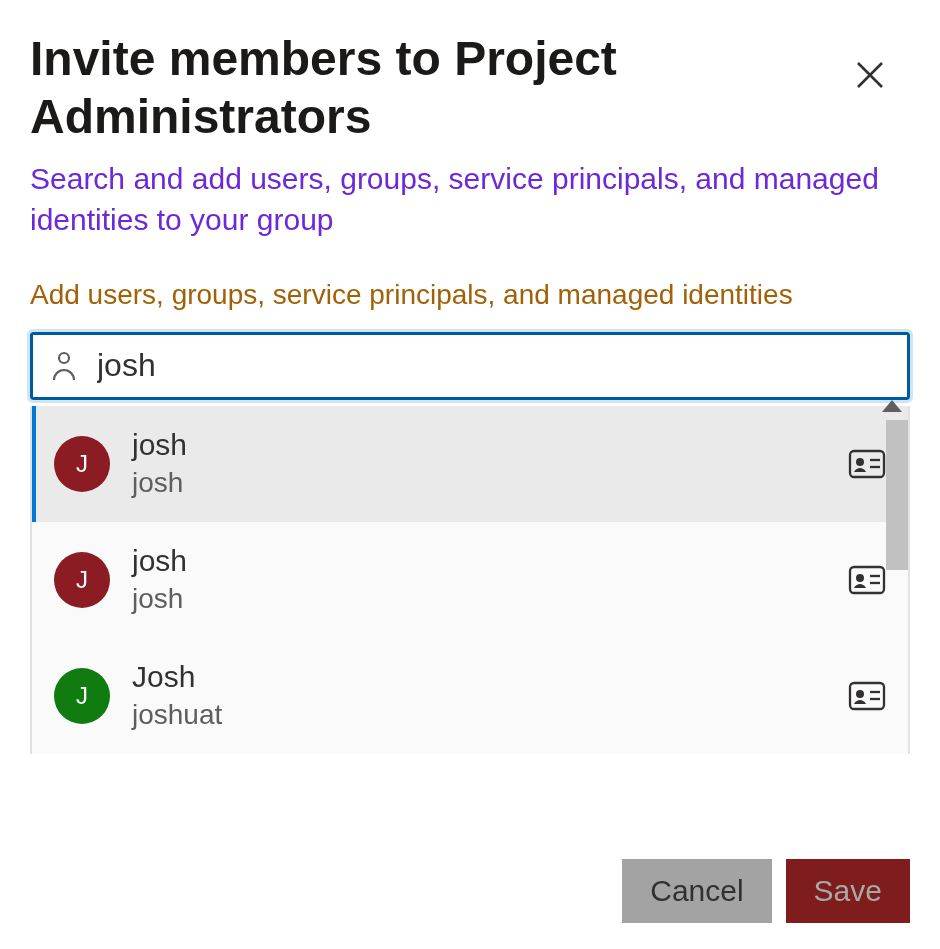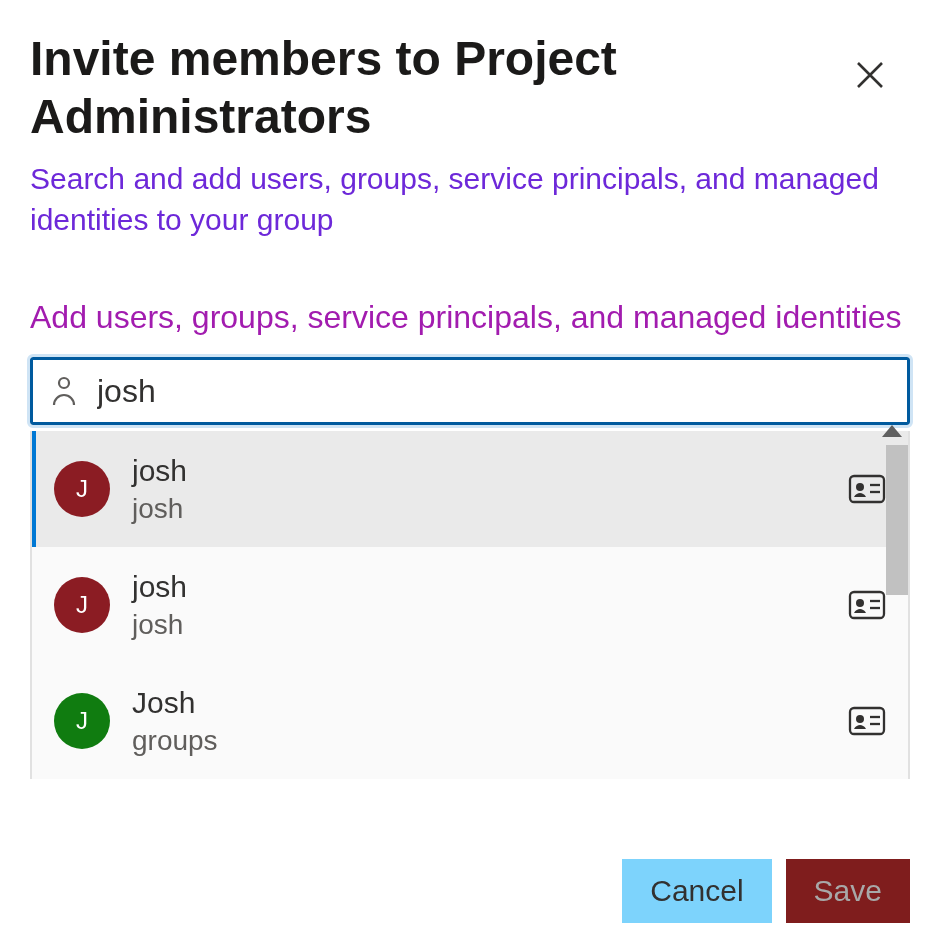--- a/index.html
+++ b/index.html
@@ -1,41 +1,41 @@
 <!DOCTYPE html>
 <html><head>
   <meta charset="utf-8">
   <style>
     *{box-sizing:border-box;margin:0;padding:0}
     body{font-family:"Segoe UI",Segoe,Arial,sans-serif;width:940px;height:949px;background:#fff;position:relative;color:#323130;padding:30px}
     .panel-title{font-size:48px;font-weight:700;color:#1b1a19;line-height:1.2;margin-right:80px}
     .panel-subtitle{font-size:30px;color:#6d28d9;line-height:1.35;margin-top:14px}
     .close-btn{position:absolute;top:55px;right:50px;background:none;border:none;cursor:pointer;padding:4px;display:flex;align-items:center;justify-content:center}
-    .field-label{font-size:32px;color:#a21caf;margin-top:56px;line-height:1.35}
+    .field-label{font-size:28px;color:#a16207;margin-top:36px;line-height:1.35}
     .search-field{position:relative;margin-top:18px;height:68px;border:3px solid #005a9e;border-radius:3px;outline:3px solid #cfe4f5;display:flex;align-items:center;padding:0 18px}
     .person-icon{flex:0 0 auto;display:flex;align-items:center;justify-content:center;margin-right:20px}
     .search-input{flex:1;height:100%;border:none;outline:none;font-size:32px;color:#323130;font-family:inherit}
 
     .dropdown{margin-top:6px;position:relative;border-left:2px solid #e1e1e1;border-right:2px solid #e1e1e1;background:#fafafa}
     .sugg-item{display:flex;align-items:center;padding:18px 22px;cursor:pointer;height:116px}
     .sugg-item.highlighted{background:#eaeaea;box-shadow:inset 4px 0 0 #0078d4}
     .avatar{width:56px;height:56px;border-radius:50%;color:#fff;display:flex;align-items:center;justify-content:center;font-size:24px;margin-right:22px;flex:0 0 auto}
     .avatar.red{background:#8b1c23}
     .avatar.green{background:#107c10}
     .sugg-text{flex:1}
     .sugg-name{font-size:30px;color:#323130;line-height:1.1}
     .sugg-detail{font-size:28px;color:#605e5c;margin-top:6px}
     .badge-icon{flex:0 0 auto;display:flex;align-items:center}
 
     .scroll-triangle{position:absolute;top:-6px;right:6px;width:0;height:0;border-left:10px solid transparent;border-right:10px solid transparent;border-bottom:12px solid #606060}
     .scroll-thumb{position:absolute;top:14px;right:0;width:22px;height:150px;background:#c1c1c1}
 
     .footer{position:absolute;bottom:26px;right:30px;display:flex;gap:14px}
     .btn{height:64px;padding:0 28px;font-size:30px;border:none;cursor:pointer;font-family:inherit}
-    .btn-cancel{background:#7dd3fc;color:#323130}
+    .btn-cancel{background:#a3a3a3;color:#323130}
     .btn-save{background:#7f1d1d;color:#a8a8a8}
   </style>
 </head>
 <body>
 
 <h1 class="panel-title">Invite members to Project Administrators</h1>
 <p class="panel-subtitle">Search and add users, groups, service principals, and managed identities to your group</p>
 
 <button class="close-btn" aria-label="Close">
   <svg width="32" height="32" viewBox="0 0 16 16">
@@ -90,21 +90,21 @@
           <line x1="22" y1="11" x2="32" y2="11"></line>
           <line x1="22" y1="18" x2="32" y2="18"></line>
         </svg>
     </span>
   </div>
 
   <div class="sugg-item">
     <div class="avatar green">J</div>
     <div class="sugg-text">
       <div class="sugg-name">Josh</div>
-      <div class="sugg-detail">groups</div>
+      <div class="sugg-detail">joshuat</div>
     </div>
     <span class="badge-icon">
       <svg width="38" height="30" viewBox="0 0 38 30" fill="none" stroke="#323130" stroke-width="2.3">
           <rect x="2" y="2" width="34" height="26" rx="4"></rect>
           <circle cx="12" cy="13" r="4" fill="#323130" stroke="none"></circle>
           <path d="M6 23c1.5-3 4-4 6-4s4.5 1 6 4" fill="#323130" stroke="none"></path>
           <line x1="22" y1="11" x2="32" y2="11"></line>
           <line x1="22" y1="18" x2="32" y2="18"></line>
         </svg>
     </span>

